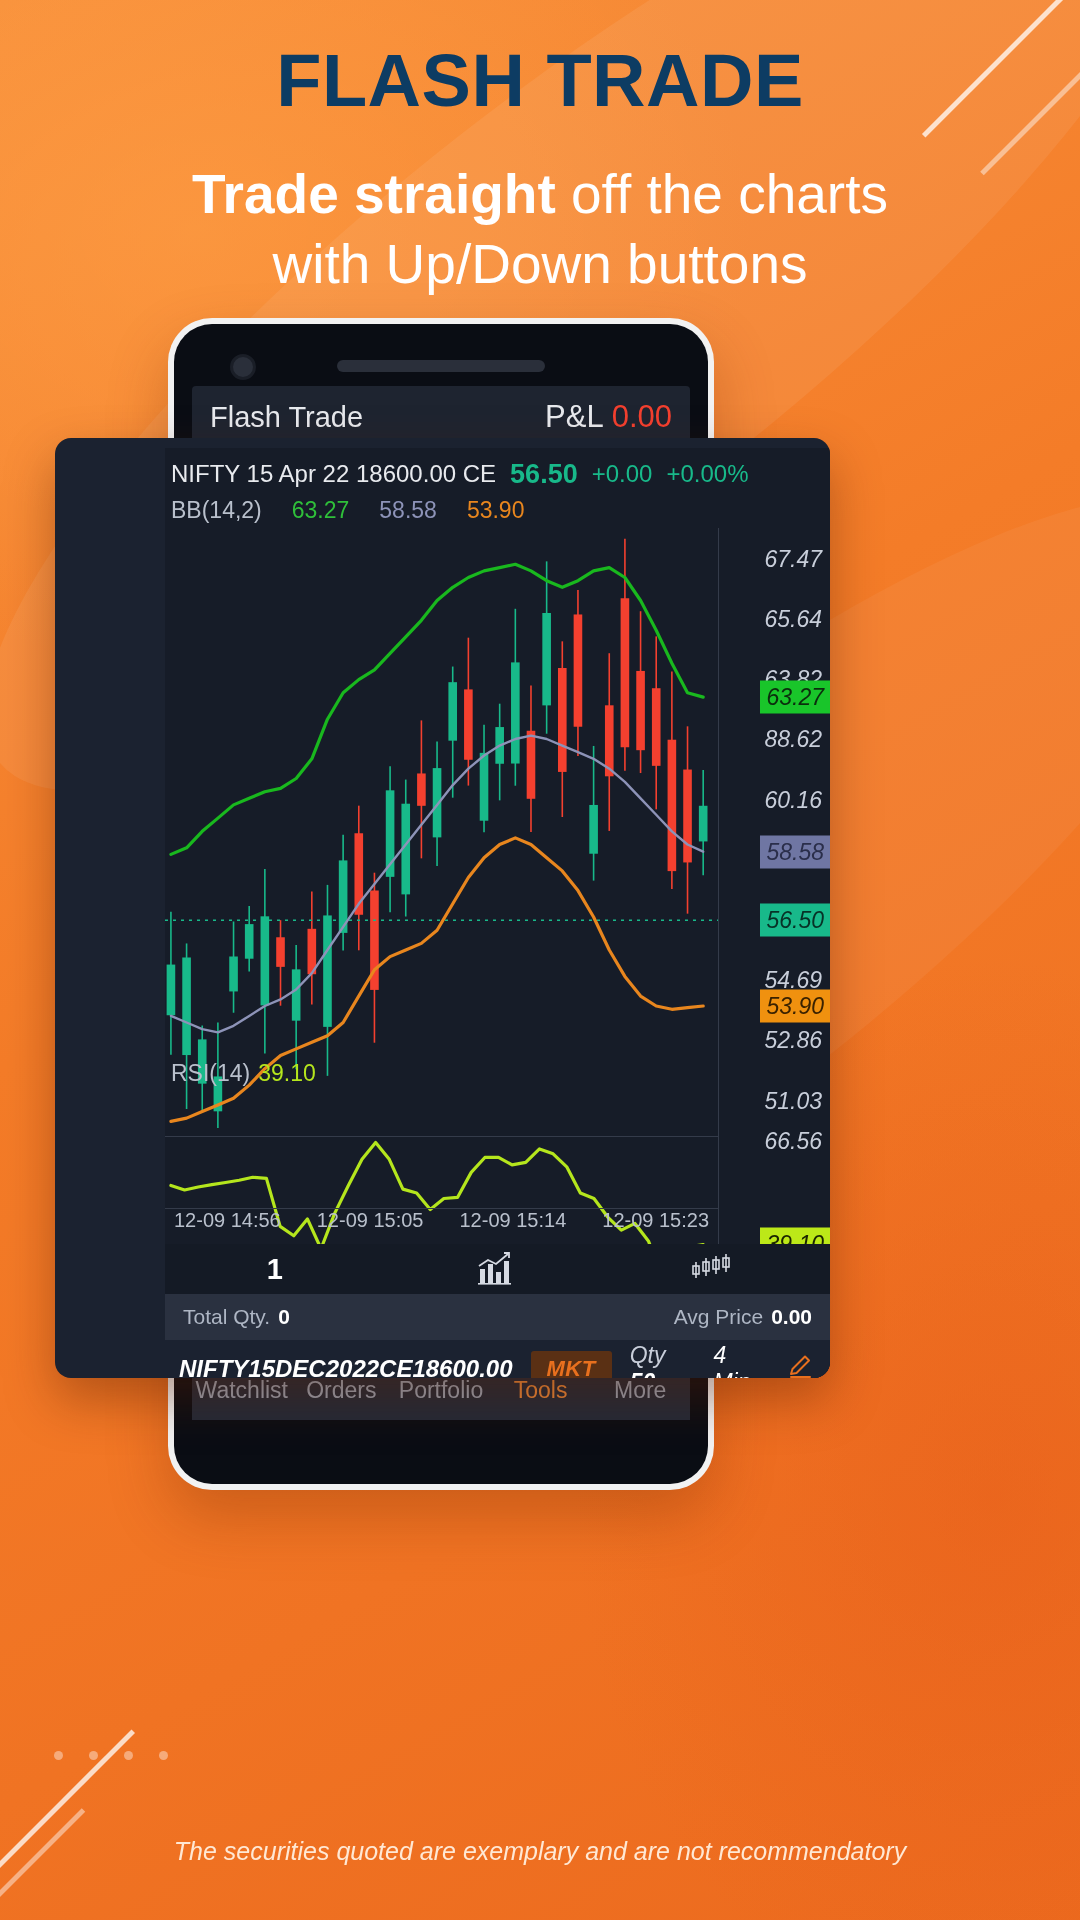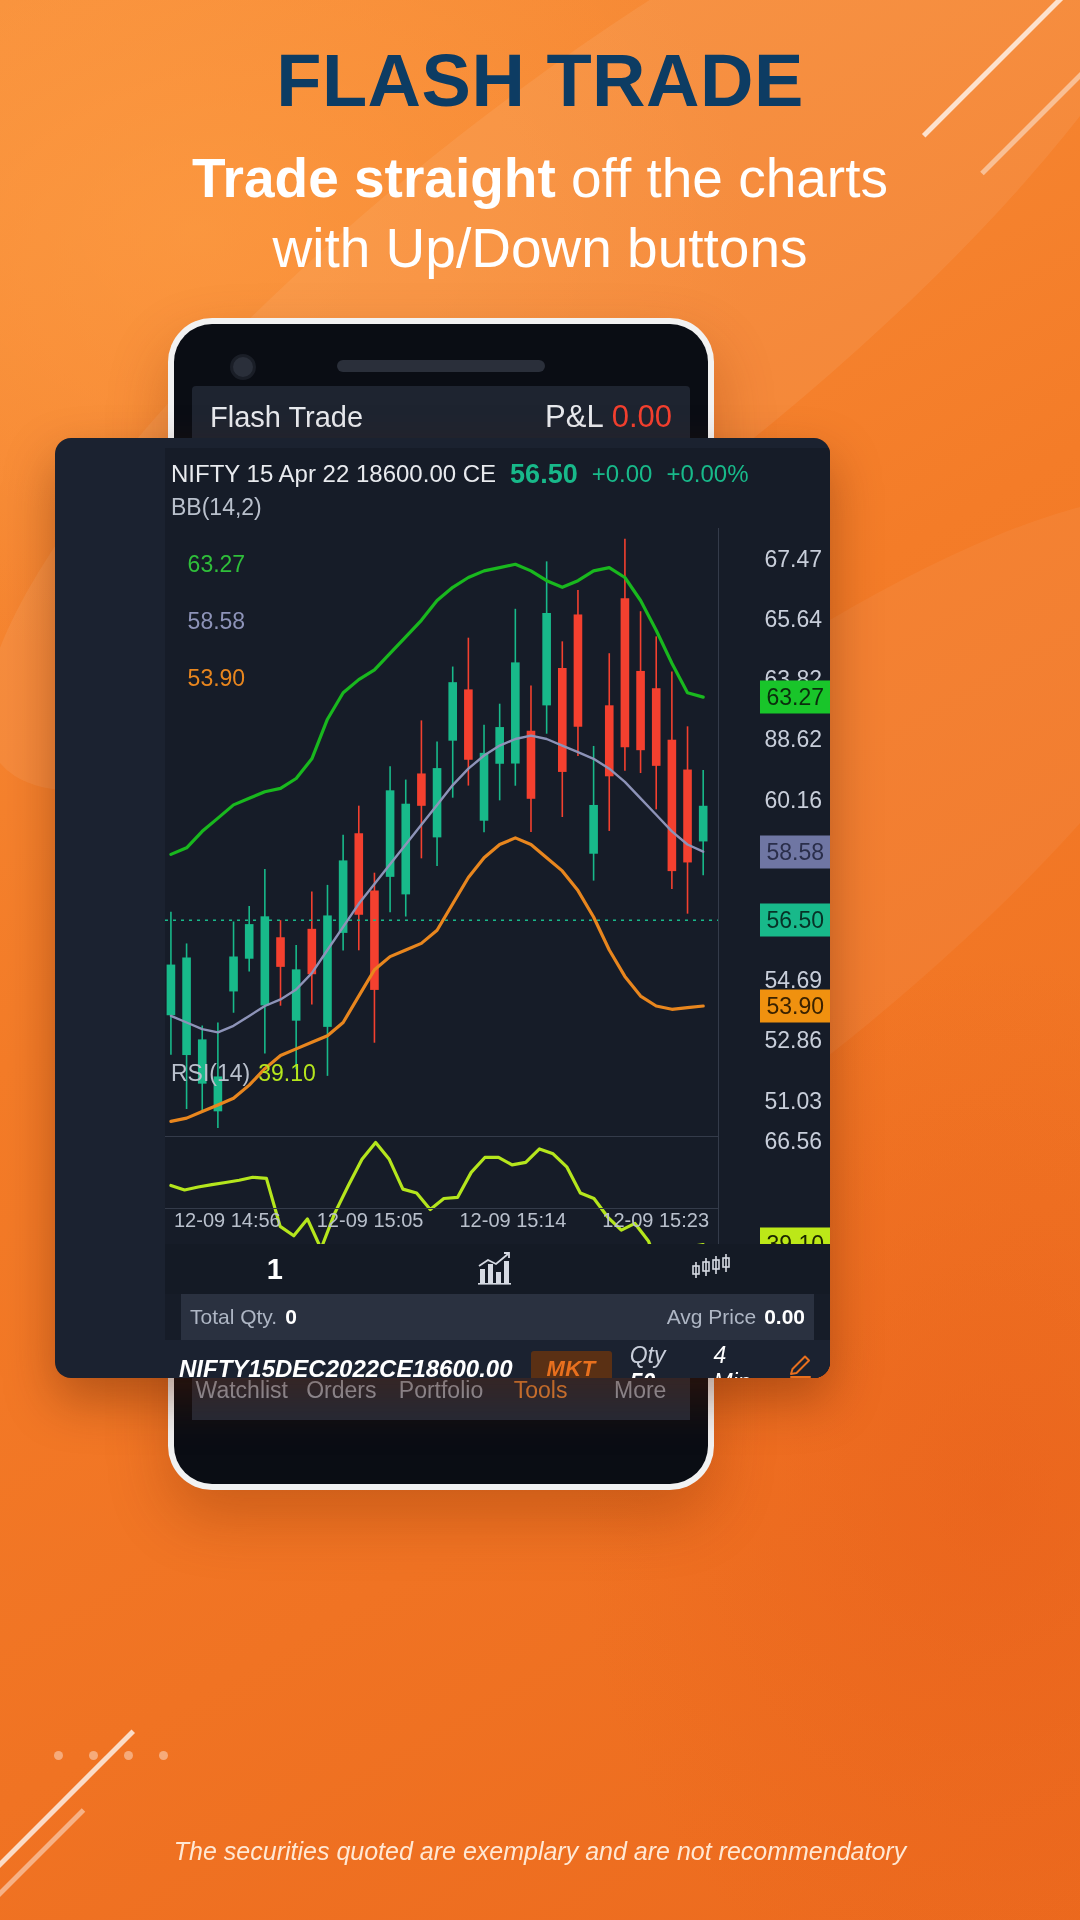--- a/index.html
+++ b/index.html
@@ -45,21 +45,21 @@
   
   .hero {
     position: absolute; top: 0; left: 0; width: 1080px;
     text-align: center; padding-top: 44px;
   }
   .hero h1 {
     font-size: 74px; font-weight: 700; letter-spacing: 0.5px;
     color: #0D3C63; line-height: 1.0;
   }
   .hero h2 {
-    margin-top: 26px;
+    margin-top: 42px;
     font-size: 55px; font-weight: 400; color: #FFFFFF;
     line-height: 1.27;
   }
   .hero h2 b { font-weight: 700; }
 
   
   .phone {
     position: absolute;
     left: 168px; top: 318px;
     width: 546px; height: 1172px;
@@ -127,21 +127,20 @@
     white-space: nowrap;
   }
   .quote-row .sym { font-size: 24px; color: #E8EAEE; }
   .quote-row .ltp { font-size: 27px; font-weight: 700; color: #18B98A; }
   .quote-row .chg, .quote-row .chgp { font-size: 24px; color: #18B98A; }
 
   .ind-row {
     position: absolute; left: 0; top: 46px; height: 32px;
     display: flex; align-items: center; gap: 30px; padding-left: 6px;
     font-size: 23px;
-    flex-direction: column;
   }
   .ind-row .nm { color: #B9C0CC; }
   .ind-row .v1 { color: #2FBF3A; }
   .ind-row .v2 { color: #8D93B8; }
   .ind-row .v3 { color: #E8861E; }
 
   .plot {
     position: absolute; left: 0; top: 80px; right: 112px; bottom: 0;
   }
   .price-pane { position: absolute; left: 0; right: 0; top: 0; height: 600px; }
@@ -156,20 +155,21 @@
   .rsi-label {
     position: absolute; left: 6px; top: 612px;
     font-size: 23px; color: #B9C0CC; z-index: 3;
   }
   .rsi-label b { color: #B5E61D; font-weight: 400; margin-left: 8px; }
 
   
   .price-scale {
     position: absolute; right: 0; top: 80px; width: 112px; bottom: 0;
     border-left: 1px solid #343B4A;
+    font-style: italic;
   }
   .ptick {
     position: absolute; right: 8px;
     font-size: 23px; color: #C8CEDA; transform: translateY(-50%);
     white-space: nowrap;
   }
   .pbadge {
     position: absolute; right: 0;
     font-size: 23px; padding: 3px 6px; transform: translateY(-50%);
     white-space: nowrap;
@@ -182,24 +182,24 @@
 
   
   .tool-row {
     position: absolute; left: 110px; right: 0; top: 806px; height: 50px;
     background: #141A25; display: flex; align-items: center;
   }
   .tool-row .tf { width: 33%; text-align: center; color: #FFFFFF; font-size: 29px; font-weight: 700; }
   .tool-row .ico { width: 33%; display: flex; align-items: center; justify-content: center; }
 
   .totals-row {
-    position: absolute; left: 110px; right: 16px; top: 856px; height: 46px;
+    position: absolute; left: 110px; right: 0; top: 856px; height: 46px;
     background: #2A3140; display: flex; align-items: center;
-    justify-content: space-between; padding: 0 9px;
-    font-size: 21px; color: #AEB6C4; margin-left: 16px;
+    justify-content: space-between; padding: 0 18px;
+    font-size: 21px; color: #AEB6C4;
   }
   .totals-row b { color: #FFFFFF; margin-left: 8px; }
 
   .contract-row {
     position: absolute; left: 110px; right: 0; top: 902px; height: 58px;
     background: #1B2230; display: flex; align-items: center; gap: 18px;
     padding: 0 14px;
     font-style: italic;
   }
   .contract-row .cname { font-size: 24px; color: #FFFFFF; font-weight: 700; }

